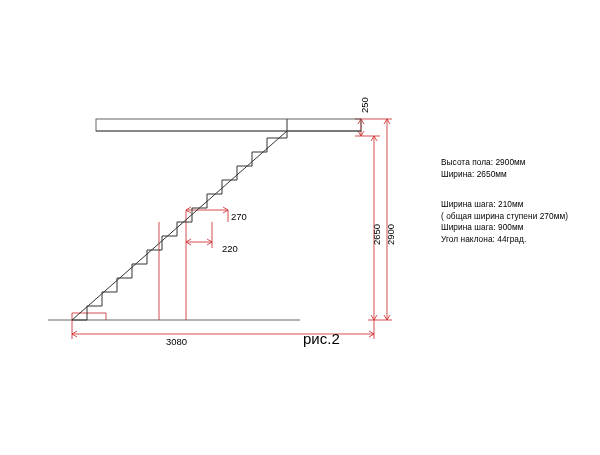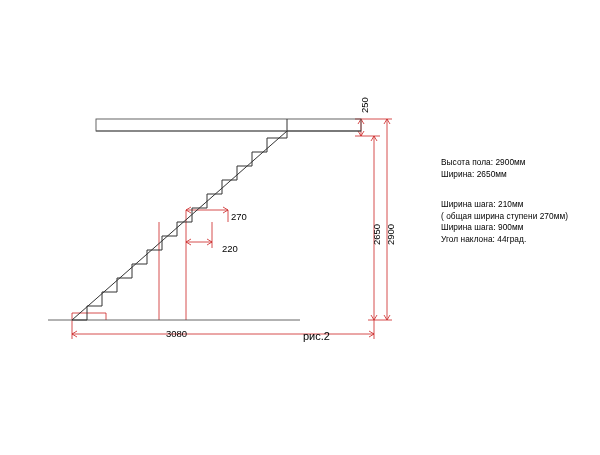--- a/index.html
+++ b/index.html
@@ -31,21 +31,21 @@
     color: #000;
     letter-spacing: 0.05px;
   }
   .spec .blk { margin: 4px; padding: 0; }
   .spec .gap { height: 11px; }
   .spec div { white-space: nowrap; }
   .figcap {
     position: absolute;
     left: 303px;
     top: 330px;
-    font-size: 11px;
+    font-size: 15px;
     color: #000;
   }
   .dimtext {
     position: absolute;
     font-size: 9.5px;
     color: #000;
     white-space: nowrap;
   }
   .vert {
     transform-origin: 0 0;
@@ -123,21 +123,21 @@
   </g>
 
   <g stroke="#333333" stroke-width="0.9" fill="none">
     <line x1="287" y1="131" x2="361" y2="131"></line>
   </g>
 </svg>
 
 <div class="dimtext vert" style="left:359px; top:113px;">250</div>
 <div class="dimtext vert" style="left:371px; top:245px;">2650</div>
 <div class="dimtext vert" style="left:385px; top:245px;">2900</div>
-<div class="dimtext" style="left:166px; top:328px;">3080</div>
+<div class="dimtext" style="left:166px; top:336px;">3080</div>
 <div class="dimtext" style="left:231px; top:211px;">270</div>
 <div class="dimtext" style="left:198px; top:243px;margin-left:24px;">220</div>
 
 <div class="figcap">рис.2</div>
 
 <div class="spec">
   <div class="blk">
     <div>Высота пола: 2900мм</div>
     <div>Ширина: 2650мм</div>
   </div>

